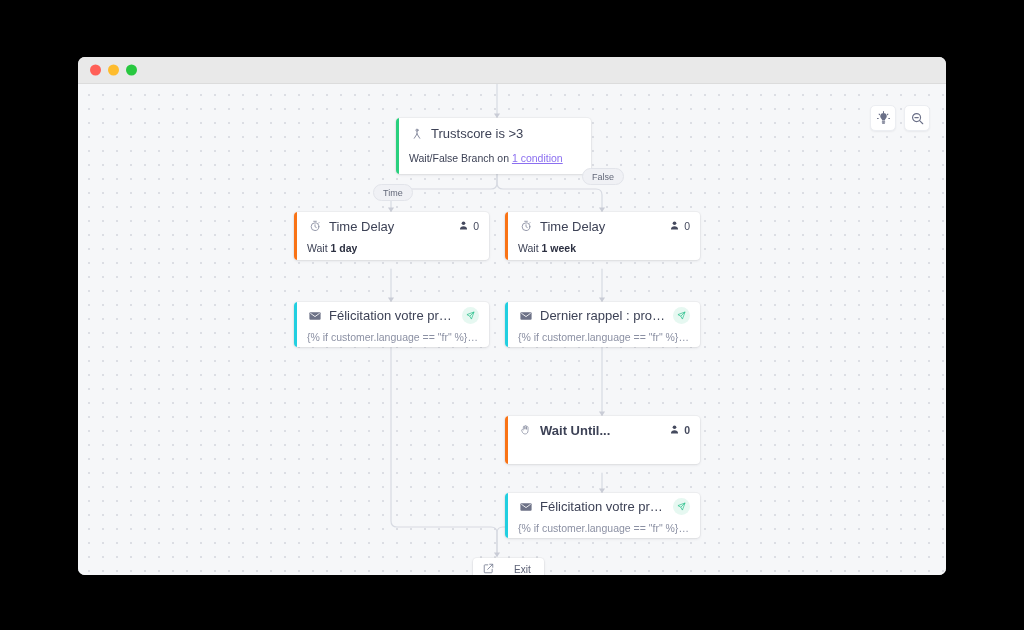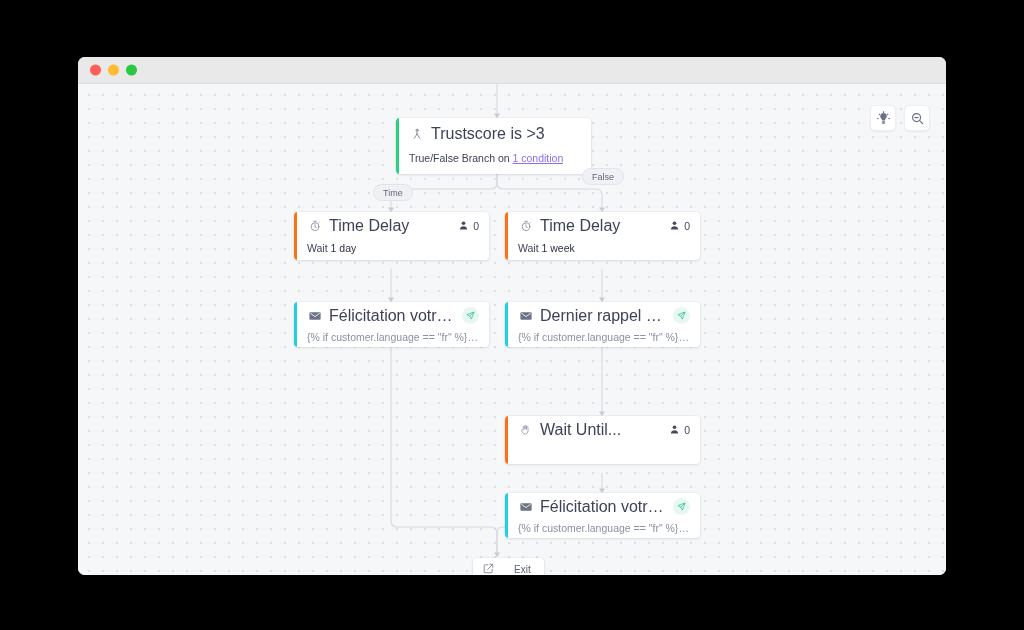--- a/index.html
+++ b/index.html
@@ -110,36 +110,36 @@
   .node-row.head { padding-top: 3px; }
   .node-icon {
     width: 15px;
     flex: 0 0 15px;
     display: flex;
     align-items: center;
     justify-content: center;
     margin-right: 7px;
   }
   .node-title {
-    font-size: 16px;
+    font-size: 13px;
     color: #3d4256;
     white-space: nowrap;
     overflow: hidden;
     text-overflow: ellipsis;
     flex: 1 1 auto;
   }
   .node-sub {
     font-size: 10.5px;
     color: #3d4256;
     white-space: nowrap;
     overflow: hidden;
     text-overflow: ellipsis;
   }
   .node-sub.muted { color: #8b90a3; }
-  .node-sub b { font-weight: normal; color: #2b2f40; }
+  .node-sub b { font-weight: bold; color: #2b2f40; }
 
   .node-right {
     display: flex;
     align-items: center;
     gap: 4px;
     flex: 0 0 auto;
     margin-left: 8px;
   }
   .count-num {
     font-size: 10.5px;
@@ -254,21 +254,21 @@
       <div class="node-row head" style="height:28px;">
         <span class="node-icon">
           <svg width="12" height="12" viewBox="0 0 24 24" fill="none" stroke="#7a7f94" stroke-width="1.8" stroke-linecap="round">
             <circle cx="12" cy="4.3" r="2.1"></circle>
             <path d="M12 6.6 L12 12 M12 12 L6.5 20.5 M12 12 L17.5 20.5"></path>
           </svg>
         </span>
         <span class="node-title">Trustscore is &gt;3</span>
       </div>
       <div class="node-row" style="height:24px;">
-        <span class="node-sub"><span>True/False Branch on </span><a href="#" style="color:#8b6ff0; text-decoration:underline;">1 condition</a></span>
+        <span class="node-sub"><span>Wait/False Branch on </span><a href="#" style="color:#8b6ff0; text-decoration:underline;">1 condition</a></span>
       </div>
     </div>
 
     <div class="branch-pill" style="left:295px; top:100px;">
       <span>Time</span>
     </div>
     <div class="branch-pill" style="left:504px; top:84px;">
       <span>False</span>
     </div>
 
@@ -369,21 +369,21 @@
           </span>
         </span>
       </div>
       <div class="node-row" style="height:21px;">
         <span class="node-sub muted">{% if customer.language == "fr" %}{{custo...</span>
       </div>
     </div>
 
     <div class="node" style="left:427px; top:332px; width:195px; height:48px;">
       <span class="accent" style="background:#f97316;"></span>
-      <div class="node-row head" style="height:25px;">
+      <div class="node-row head" style="height:25px;font-weight:bold;">
         <span class="node-icon">
           <svg width="11" height="12" viewBox="0 0 24 24" fill="none" stroke="#8b90a3" stroke-width="1.7" stroke-linejoin="round">
             <path d="M7.3 11.4V5.2a1.7 1.7 0 0 1 3.4 0v5.1M10.7 10.3V3.9a1.7 1.7 0 0 1 3.4 0v6.4M14.1 10.9V6.2a1.7 1.7 0 0 1 3.4 0v7.3c0 4.3-2.6 7.2-6.2 7.2-3.3 0-5.3-1.9-6.4-4.6L3.6 13c-.5-1.2.6-2.3 1.8-1.8l1.9 1.3"></path>
           </svg>
         </span>
         <span class="node-title">Wait Until...</span>
         <span class="node-right">
           <span>
             <svg width="11" height="11" viewBox="0 0 24 24" fill="#454a5e">
               <circle cx="12" cy="7" r="4"></circle>

